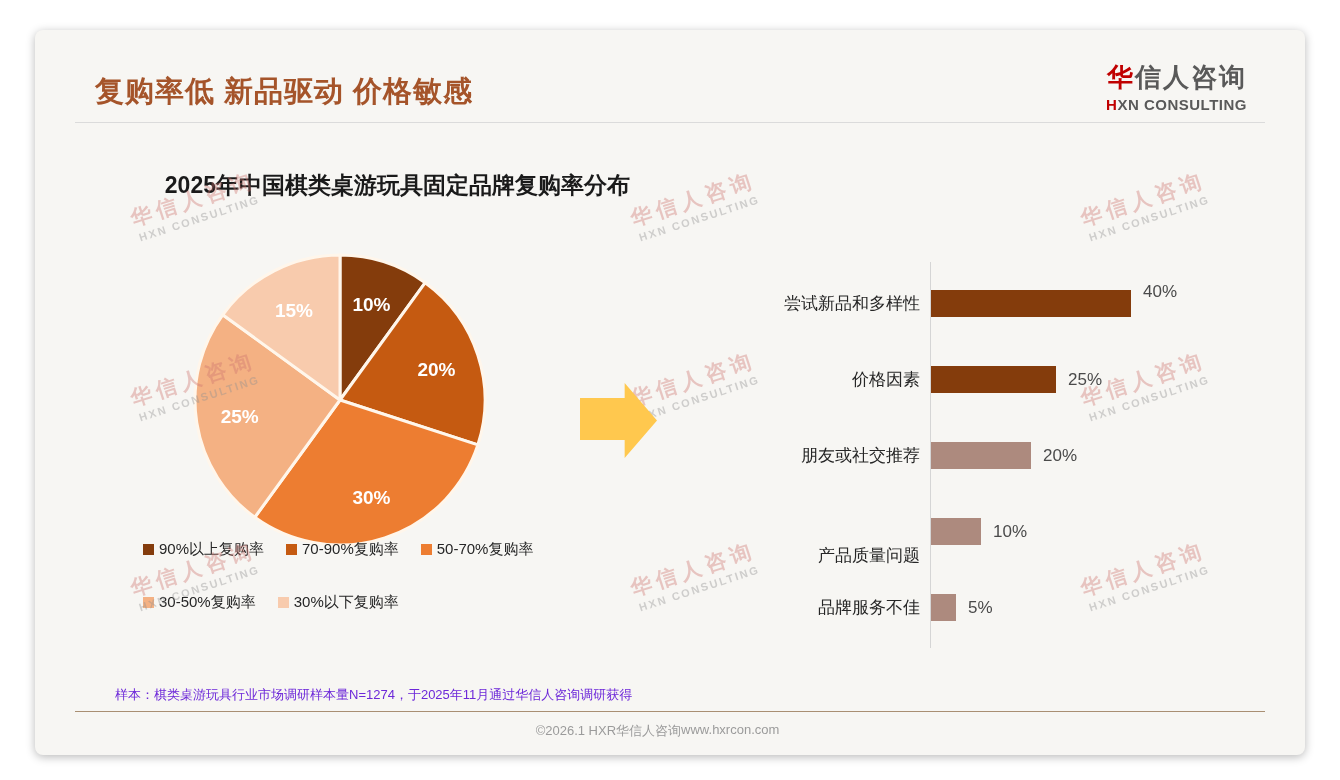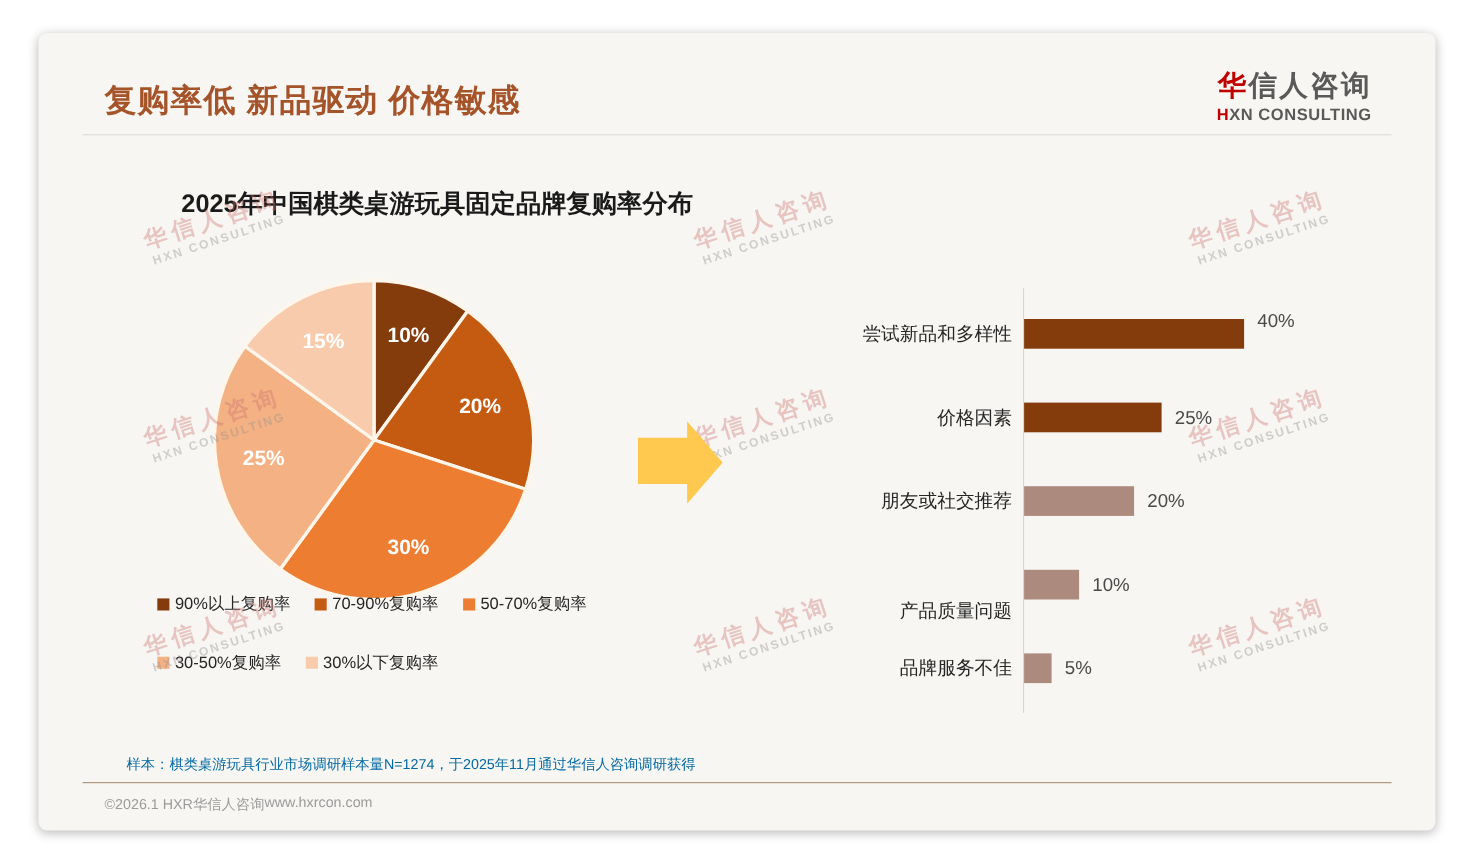--- a/index.html
+++ b/index.html
@@ -38,23 +38,23 @@
     background:#FFC84E;
     clip-path:polygon(0% 20%,58% 20%,58% 0%,100% 50%,58% 100%,58% 76%,0% 76%);
   }
   
   #bar-chart { position:absolute; left:735px; top:232px; width:490px; height:390px; z-index:2; }
   .bar-axis { position:absolute; left:160px; top:0; width:1px; height:386px; background:#D5D5D5; }
   .bar-label { position:absolute; left:0; width:150px; height:27px; line-height:27px; text-align:right; font-size:17px; color:#262626; white-space:nowrap; }
   .bar-rect  { position:absolute; height:27px; }
   .bar-value { position:absolute; height:27px; line-height:27px; font-size:17px; color:#4A4A4A; }
   
-  .note { position:absolute; left:80px; top:656px; font-size:13px; color:#0369a1; z-index:2; }
+  .note { position:absolute; left:80px; top:656px; font-size:13px; color:#6d28d9; z-index:2; }
   .footer-divider { position:absolute; left:40px; right:40px; top:681px; height:1px; background:#A98F73; z-index:2; }
-  .footer-row { position:absolute; left:60px; right:85px; top:692px; display:flex; justify-content:flex-start; font-size:13px; color:#9B9B9B; z-index:2; }
+  .footer-row { position:absolute; left:60px; right:85px; top:692px; display:flex; justify-content:center; font-size:13px; color:#9B9B9B; z-index:2; }
   
   .watermark { position:absolute; width:190px; text-align:center; transform:rotate(-18deg); z-index:3; pointer-events:none; }
   .wm-line1 { font-size:21px; font-weight:700; letter-spacing:5px; color:rgba(205,115,110,0.38); }
   .wm-line2 { font-size:11px; font-weight:700; letter-spacing:2px; color:rgba(145,145,145,0.40); }
 </style>
 </head>
 <body>
 
 <div class="card">
 

